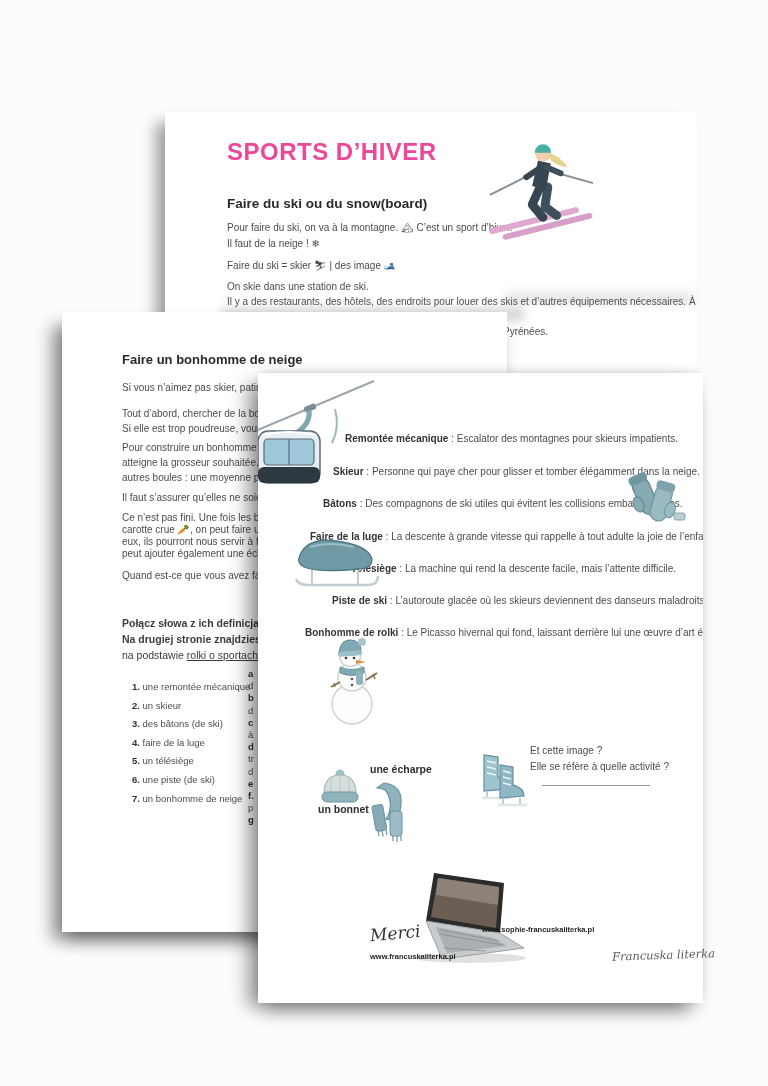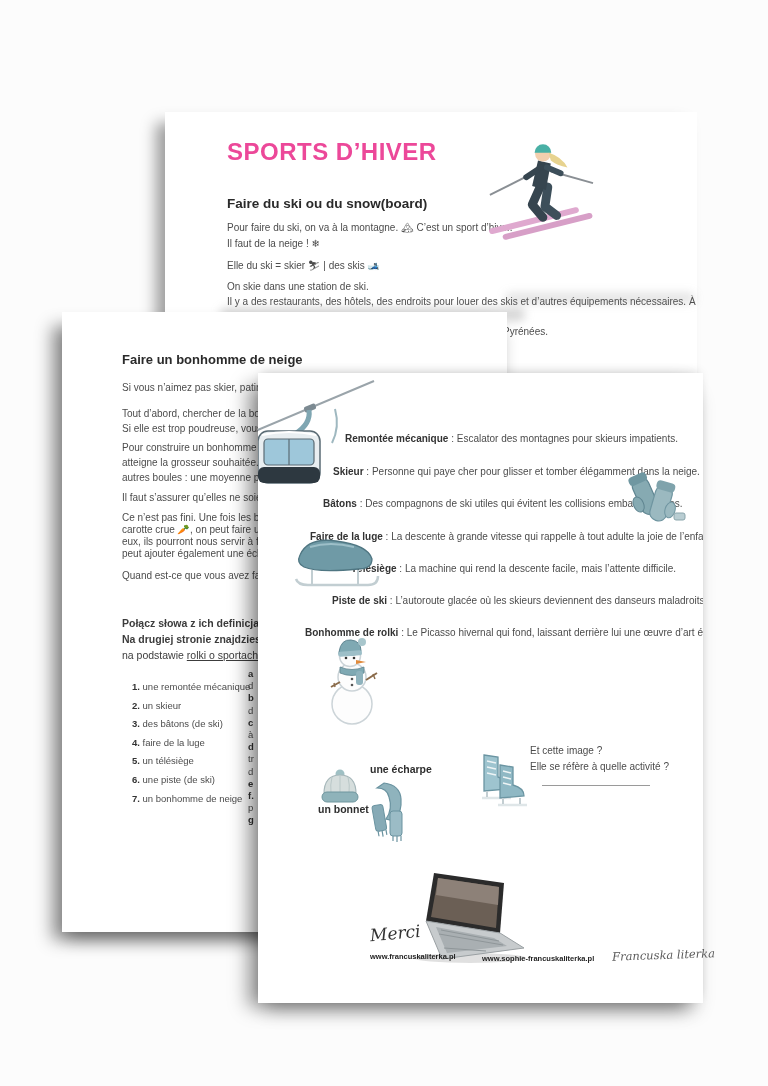--- a/index.html
+++ b/index.html
@@ -50,35 +50,35 @@
   .laptop{left:148px;top:498px;width:130px;height:95px;}
   .lab{position:absolute;font-size:10.5px;font-weight:bold;color:#2e2e2e;white-space:nowrap;}
   .lab-bonnet{left:60px;top:430px;}
   .lab-echarpe{left:112px;top:390px;}
   .q{position:absolute;left:272px;top:370px;font-size:10px;color:#4c4c4c;line-height:16px;white-space:nowrap;}
   .q .blank{display:block;width:108px;height:1px;border-bottom:1px solid #9a9a9a;margin:9px 0 0 12px;}
   .merci{position:absolute;left:112px;top:550px;font-family:"DejaVu Serif",serif;font-style:italic;
          font-size:17px;color:#333;transform:rotate(-5deg);}
   .site{position:absolute;font-size:7.5px;font-weight:bold;color:#1e1e1e;white-space:nowrap;}
   .site1{left:112px;top:579px;}
-  .site2{left:224px;top:581px;}
+  .site2{left:224px;top:552px;}
   .signature{position:absolute;left:612px;top:948px;z-index:4;font-family:"DejaVu Serif",serif;
              font-style:italic;font-size:11.5px;color:#5a5a5a;transform:rotate(-2deg);}
 </style>
 </head>
 <body>
 
 <div id="canvas">
 
   <div class="page" id="page1">
     <div class="p1-title">SPORTS D’HIVER</div>
     <div class="p1-sub">Faire du ski ou du snow(board)</div>
     <div class="p1-line p1-l1">Pour faire du ski, on va à la montagne. 🏔 C’est un sport d’hiver.</div>
     <div class="p1-line p1-l2">Il faut de la neige ! ❄</div>
-    <div class="p1-line p1-l3">Elle du ski = skier ⛷ | des skis 🎿</div>
+    <div class="p1-line p1-l3">Faire du ski = skier ⛷ | des image 🎿</div>
     <div class="p1-line p1-l4">On skie dans une station de ski.</div>
     <div class="p1-line p1-l5">Il y a des restaurants, des hôtels, des endroits pour louer des skis et d’autres équipements nécessaires. À</div>
     <div class="p1-line p1-l6">la station, on peut demander un plan 🗺 des pistes.</div>
     <div class="p1-pyr">Pyrénées.</div>
     <div class="smudge sm1"></div>
     <div class="smudge sm2"></div>
     <svg class="p1-skier" viewBox="0 0 120 110">
       <line x1="10" y1="62" x2="50" y2="42" stroke="#8a8f94" stroke-width="2"></line>
       <line x1="72" y1="38" x2="115" y2="50" stroke="#8a8f94" stroke-width="2"></line>
       <g transform="rotate(-14 60 88)">

